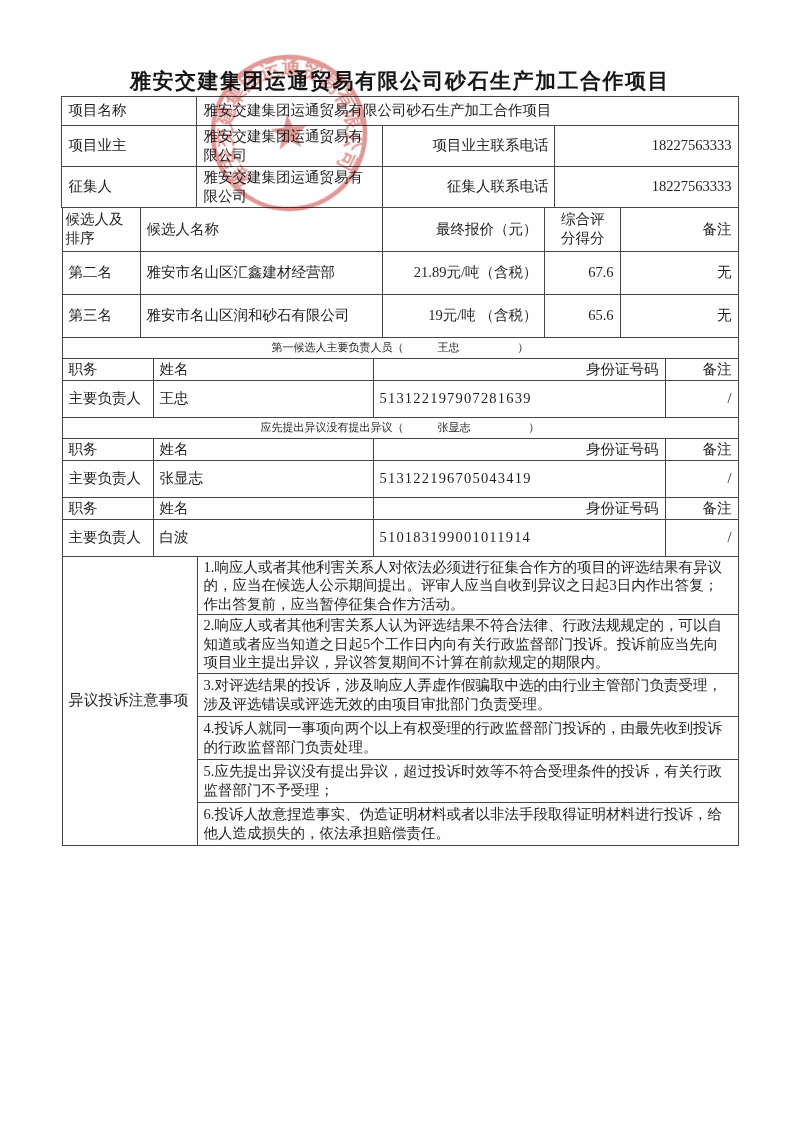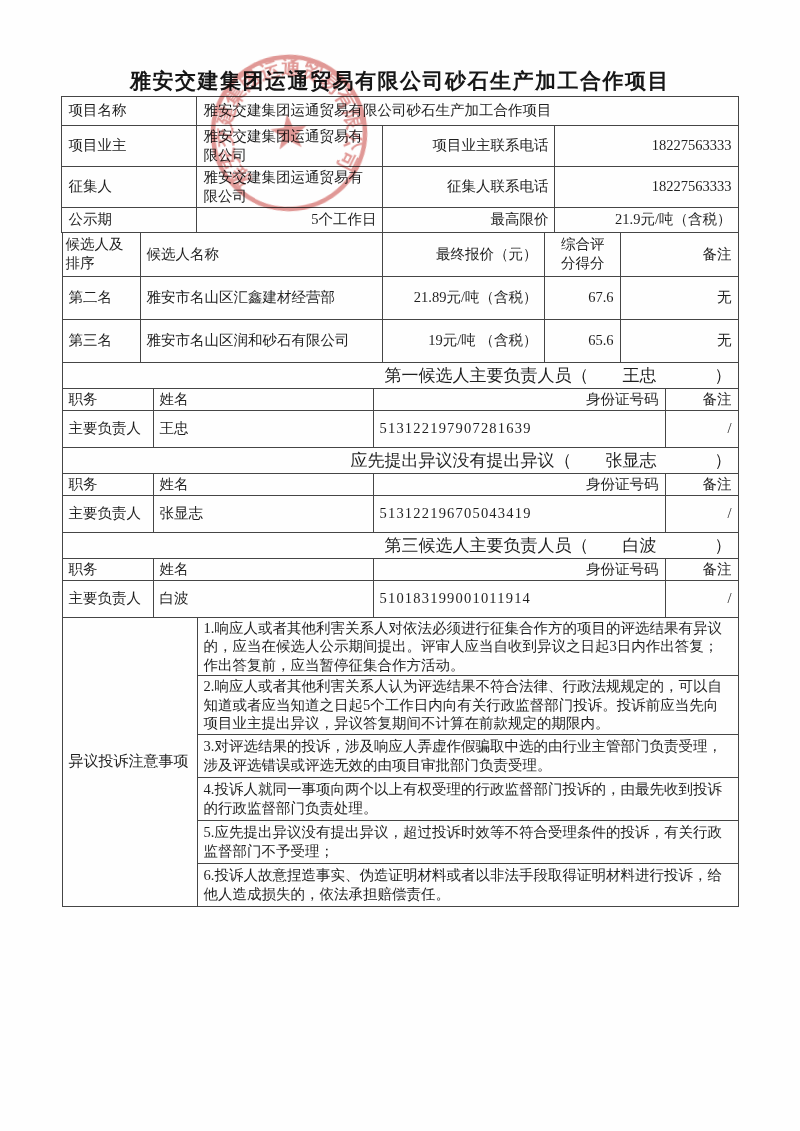--- a/index.html
+++ b/index.html
@@ -35,21 +35,21 @@
   table.tbl + table.tbl{margin-top:-1px;}
   table.tbl td{
     border:1.4px solid #454545;
     padding:1px 6px;
     vertical-align:middle;
     overflow:hidden;
   }
   td.lab{text-align:left;}
   td.ctr{text-align:right;}
   td.lft{text-align:left;}
-  td.band{text-align:right;font-size:17px;}
+  td.band{text-align:center;font-size:11px;}
   .band-name{display:inline-block;margin:0 58px 0 34px;}
   td.idnum{text-align:left;letter-spacing:1.2px;}
   td.para{
     text-align:left;
     font-size:14.5px;
     line-height:18.5px;
     padding:3px 7px;
     vertical-align:middle;
   }
   td.obj-label{
@@ -108,26 +108,20 @@
       <td class="lft">雅安交建集团运通贸易有限公司</td>
       <td class="ctr">项目业主联系电话</td>
       <td class="ctr">18227563333</td>
     </tr>
     <tr style="height:39px">
       <td class="lab">征集人</td>
       <td class="lft">雅安交建集团运通贸易有限公司</td>
       <td class="ctr">征集人联系电话</td>
       <td class="ctr">18227563333</td>
     </tr>
-    <tr style="height:25px">
-      <td class="lab">公示期</td>
-      <td class="ctr">5个工作日</td>
-      <td class="ctr">最高限价</td>
-      <td class="ctr">21.9元/吨（含税）</td>
-    </tr>
   </tbody>
     </table>
 
   <table class="tbl">
     <colgroup>
         <col style="width:78px">
         <col style="width:242px">
         <col style="width:162px">
         <col style="width:76px">
         <col style="width:118px">
@@ -210,23 +204,20 @@
     </table>
 
   <table class="tbl">
     <colgroup>
         <col style="width:91px">
         <col style="width:220px">
         <col style="width:292px">
         <col style="width:73px">
       </colgroup>
     <tbody>
-        <tr style="height:21px">
-      <td class="band" colspan="4"><span>第三候选人主要负责人员（</span><span class="band-name">白波</span><span>）</span></td>
-    </tr>
     <tr style="height:21px">
       <td class="lab">职务</td>
       <td class="lab">姓名</td>
       <td class="ctr">身份证号码</td>
       <td class="ctr">备注</td>
     </tr>
     <tr style="height:37px">
       <td class="lab">主要负责人</td>
       <td class="lft">白波</td>
       <td class="idnum">510183199001011914</td>

